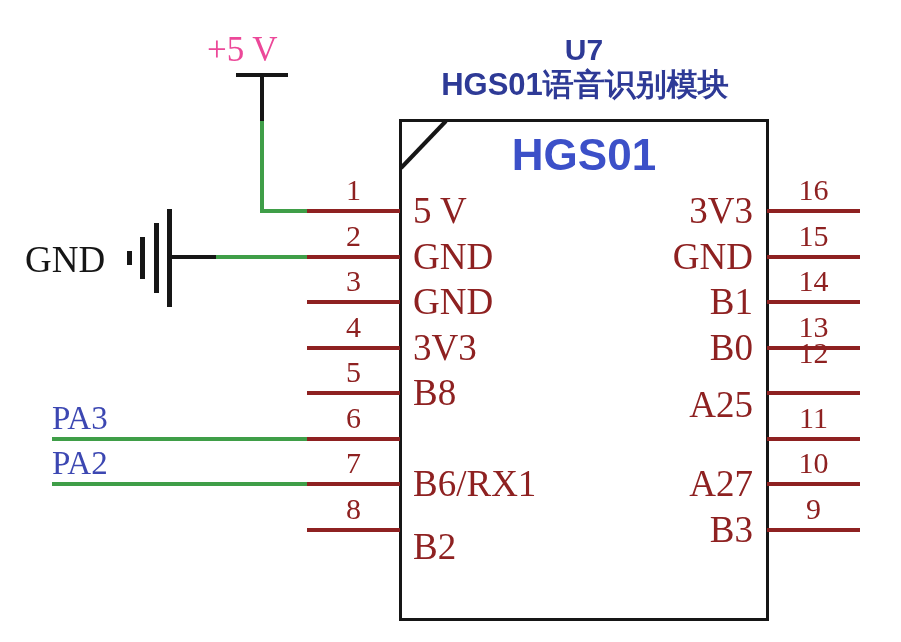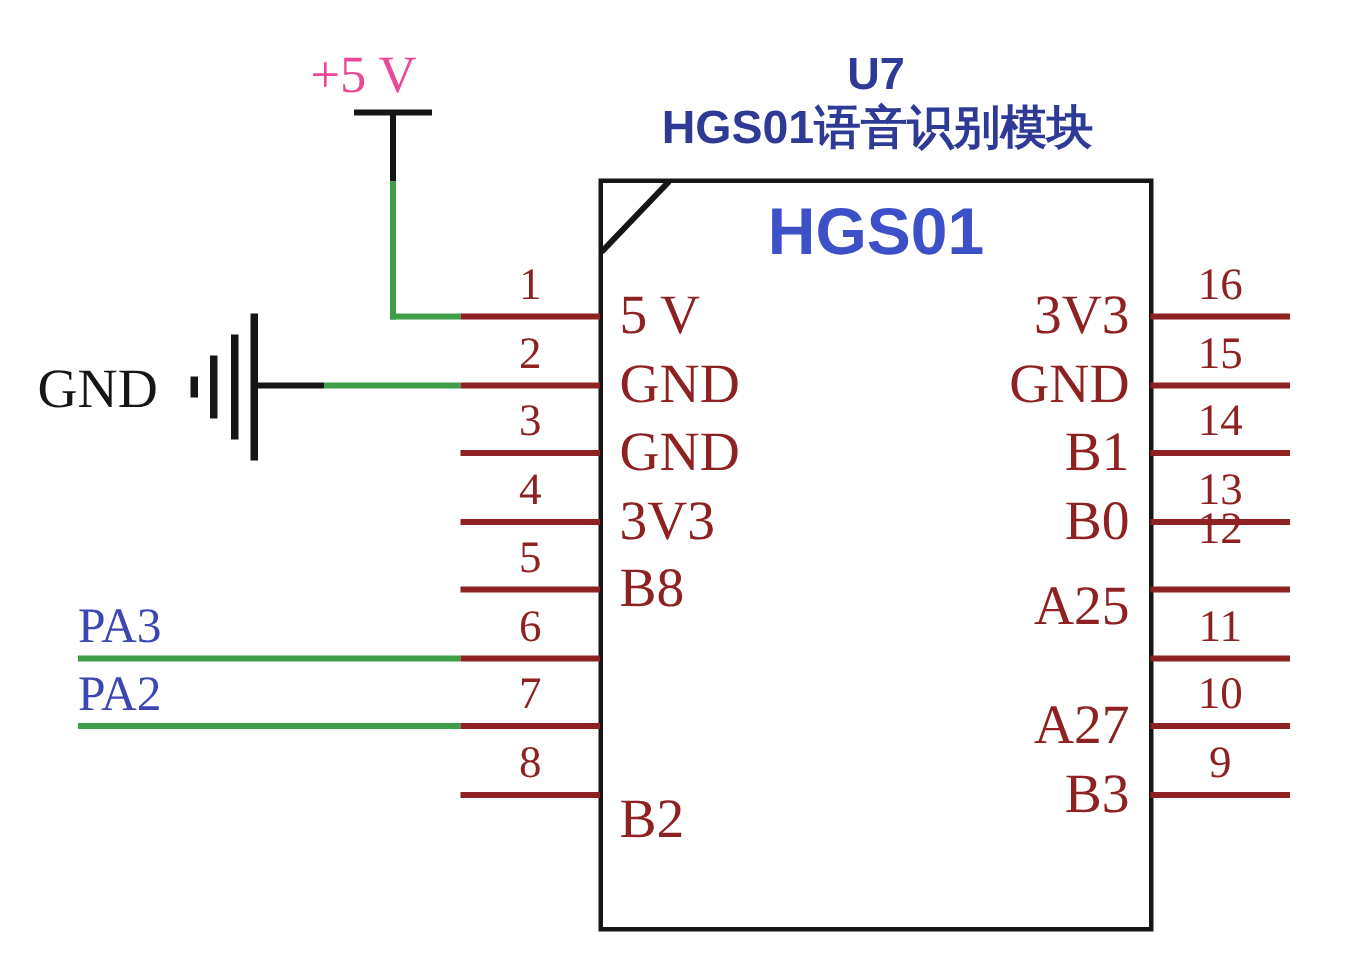--- a/index.html
+++ b/index.html
@@ -87,20 +87,21 @@
 
   <div class="hwire red" style="left:307px;top:391px;width:93px;"></div>
   <div class="pin-num num-left" style="top:355px;">5</div>
   <div class="pin-label label-left" style="top:376px;">B8</div>
 
   <div class="hwire red" style="left:307px;top:437px;width:93px;"></div>
   <div class="pin-num num-left" style="top:401px;">6</div>
 
   <div class="hwire red" style="left:307px;top:482px;width:93px;"></div>
   <div class="pin-num num-left" style="top:446px;">7</div>
+  <div class="pin-label label-left" style="top:467px;">B6/RX1</div>
 
   <div class="hwire red" style="left:307px;top:528px;width:93px;"></div>
   <div class="pin-num num-left" style="top:492px;">8</div>
   <div class="pin-label label-left" style="top:530px;">B2</div>
 
   <div class="hwire red" style="left:767px;top:209px;width:93px;"></div>
   <div class="pin-num num-right" style="top:173px;">16</div>
   <div class="pin-label label-right" style="top:194px;">3V3</div>
 
   <div class="hwire red" style="left:767px;top:255px;width:93px;"></div>

